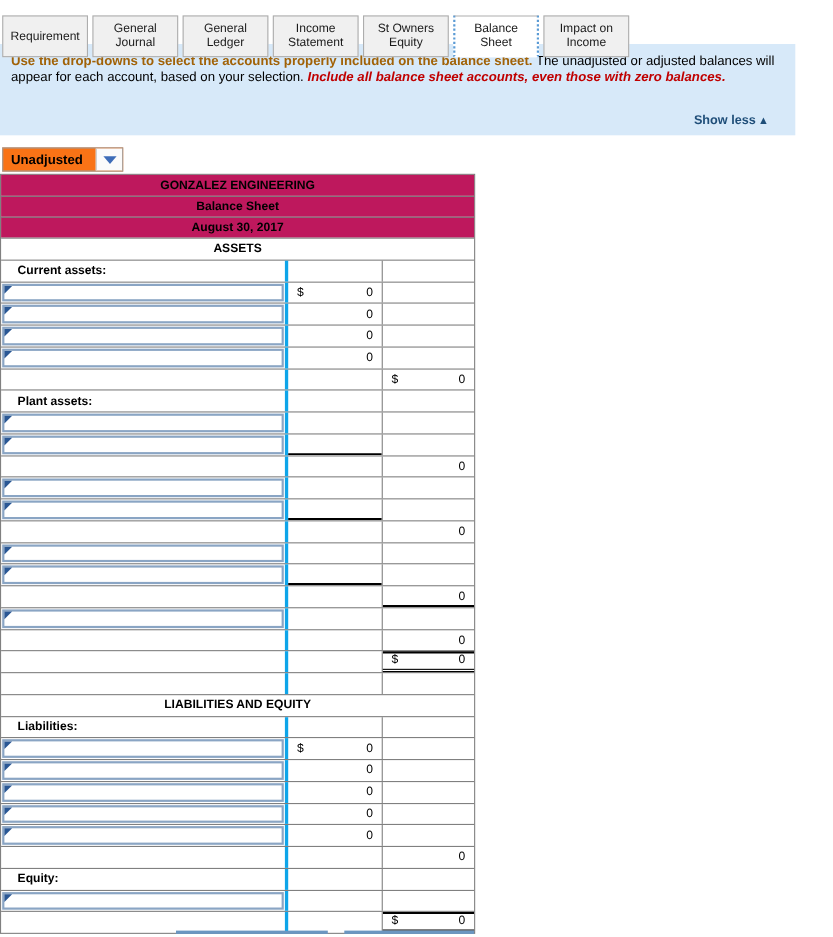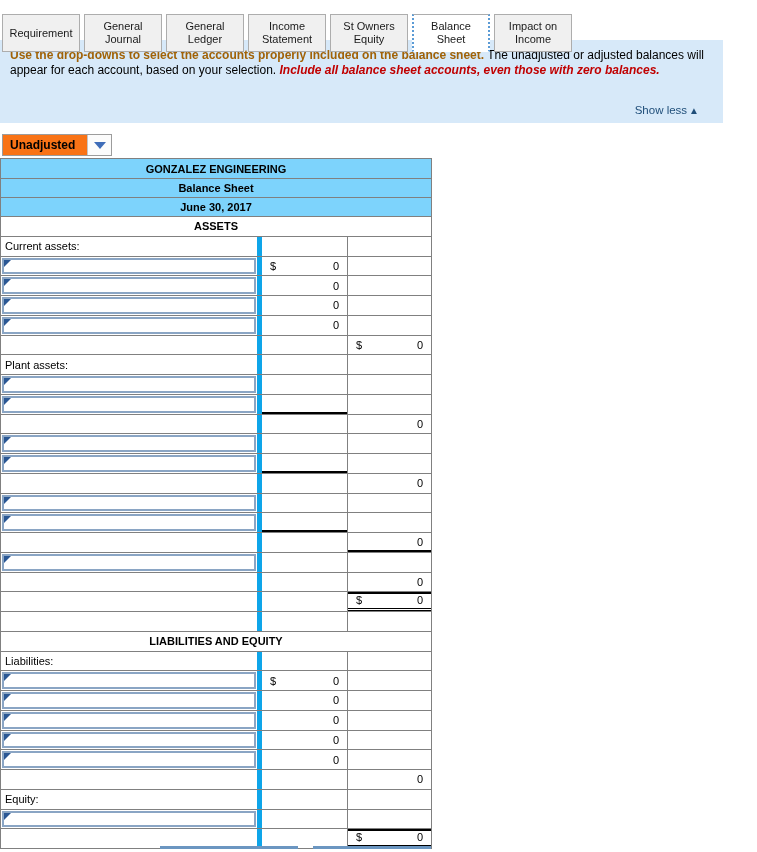--- a/index.html
+++ b/index.html
@@ -12,43 +12,43 @@
        border:1px solid #adadad;display:flex;align-items:center;justify-content:center;
        text-align:center;font-size:11px;line-height:13px;color:#1a1a1a;padding:2px 2px;cursor:pointer;}
   .tab.active{background:#fff;border-top:1px solid #adadad;border-bottom:1px solid #fff;
        border-left:2px dotted #5b9bd5;border-right:2px dotted #5b9bd5;min-height:38px;}
 
   
   .panel{position:absolute;top:40px;left:0;width:723px;height:83px;box-sizing:border-box;
        background:#d7e9f9;padding:8px 12px 4px 10px;font-size:12px;line-height:14.5px;}
   .navy{color:#a16207;font-weight:bold;}
   .red{color:#c00000;font-weight:bold;font-style:italic;}
-  .show-less{position:absolute;right:24px;bottom:5px;color:#1f4e79;font-weight:normal;
+  .show-less{position:absolute;right:24px;bottom:5px;color:#1f4e79;font-weight:bold;
        font-size:11.5px;cursor:pointer;}
   .show-less .tri{font-size:10px;margin-left:2px;}
 
   
   .view-select{position:absolute;top:134px;left:2px;width:110px;height:22px;box-sizing:border-box;
        background:#f97316;border:1px solid #9c9c9c;display:flex;cursor:pointer;}
   .vs-value{flex:1;font-size:12px;font-weight:bold;display:flex;align-items:center;padding-left:7px;}
   .vs-btn{width:23px;border-left:1px solid #c4c4c4;display:flex;align-items:center;
        justify-content:center;background:#fbfbfb;}
   .tri-down{width:0;height:0;border-left:6px solid transparent;border-right:6px solid transparent;
        border-top:7px solid #3e6cb8;}
 
   
   .bs-table{position:absolute;top:158px;left:0;width:432px;box-sizing:border-box;
        border:1px solid #808080;background:#fff;}
   .row{display:flex;height:19.75px;box-sizing:border-box;border-top:1px solid #808080;
        font-size:11px;}
   .row:first-child{border-top:none;}
-  .row.title{background:#7dd3fc;height:19px;}
+  .row.title{background:#be185d;height:19px;}
   .merged{flex:1;display:flex;align-items:center;justify-content:center;font-weight:bold;}
-  .c1{width:261px;box-sizing:border-box;border-right:5px solid #0ea5e9;position:relative;
-      display:flex;align-items:center;padding-left:4px;}
+  .c1{width:261px;box-sizing:border-box;border-right:3px solid #0ea5e9;position:relative;
+      display:flex;align-items:center;padding-left:15px;font-weight:bold;}
   .c2{width:86px;box-sizing:border-box;border-right:1px solid #808080;position:relative;
       display:flex;align-items:center;padding:0 8px;}
   .c3{flex:1;position:relative;display:flex;align-items:center;padding:0 8px;}
   .cur{margin-right:auto;}
   .num{margin-left:auto;}
   .rule-b{box-shadow:inset 0 -2px 0 #000;}
   .rule-t{box-shadow:inset 0 2px 0 #000;}
   .dbl{border-bottom:3px double #000;}
 
   
@@ -104,21 +104,21 @@
   </div>
 
   <div class="bs-table" id="bs-table">
       <div class="row title">
         <div class="merged">GONZALEZ ENGINEERING</div>
       </div>
       <div class="row title">
         <div class="merged">Balance Sheet</div>
       </div>
       <div class="row title">
-        <div class="merged">June 30, 2017</div>
+        <div class="merged">August 30, 2017</div>
       </div>
       <div class="row">
         <div class="merged">ASSETS</div>
       </div>
       <div class="row">
         <div class="c1">
           <span>Current assets:</span>
         </div>
         <div class="c2"></div>
         <div class="c3"></div>

